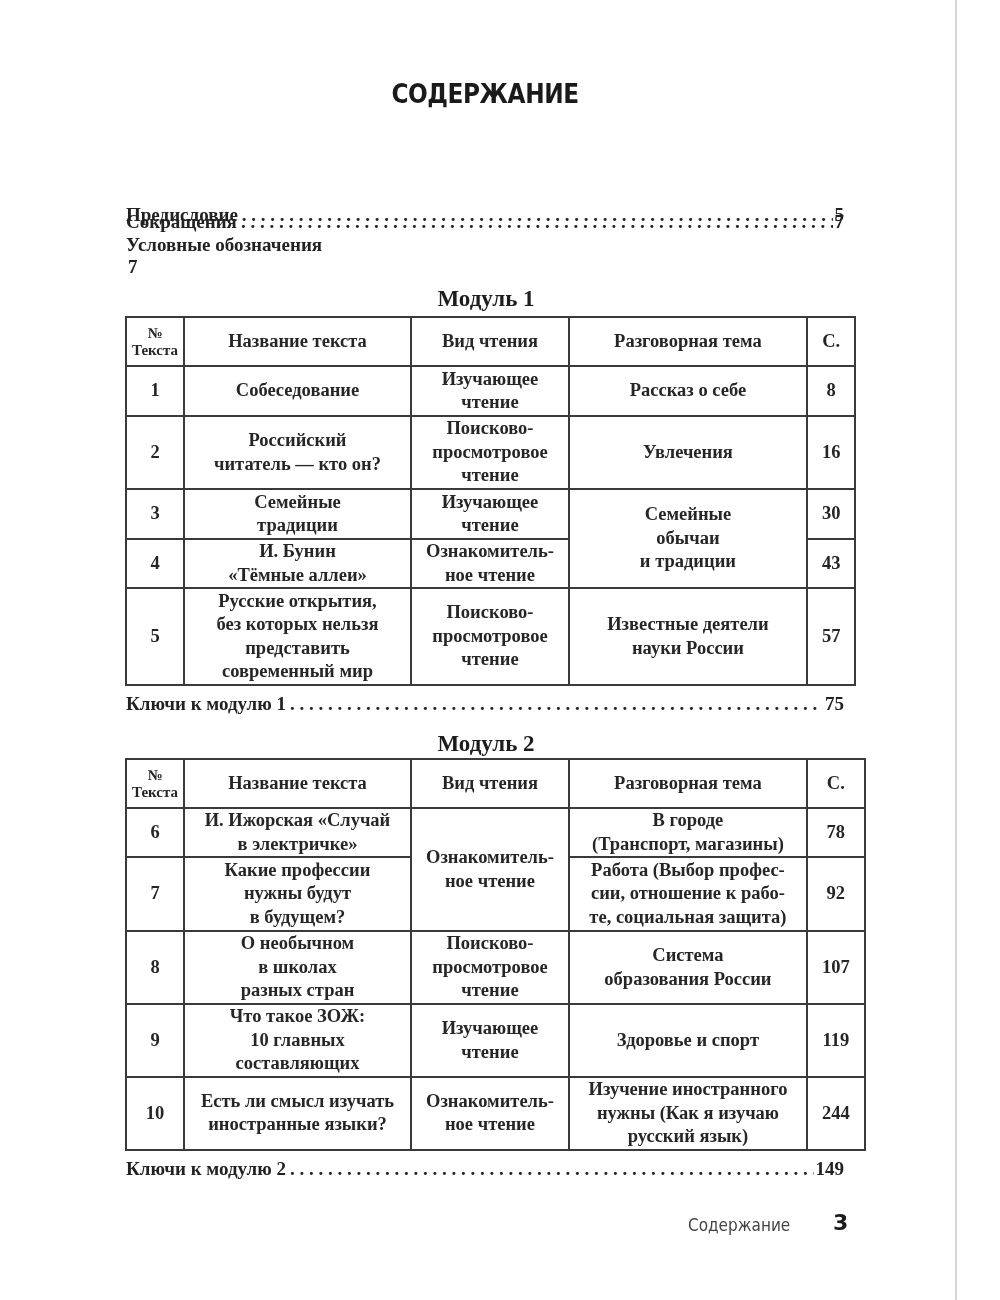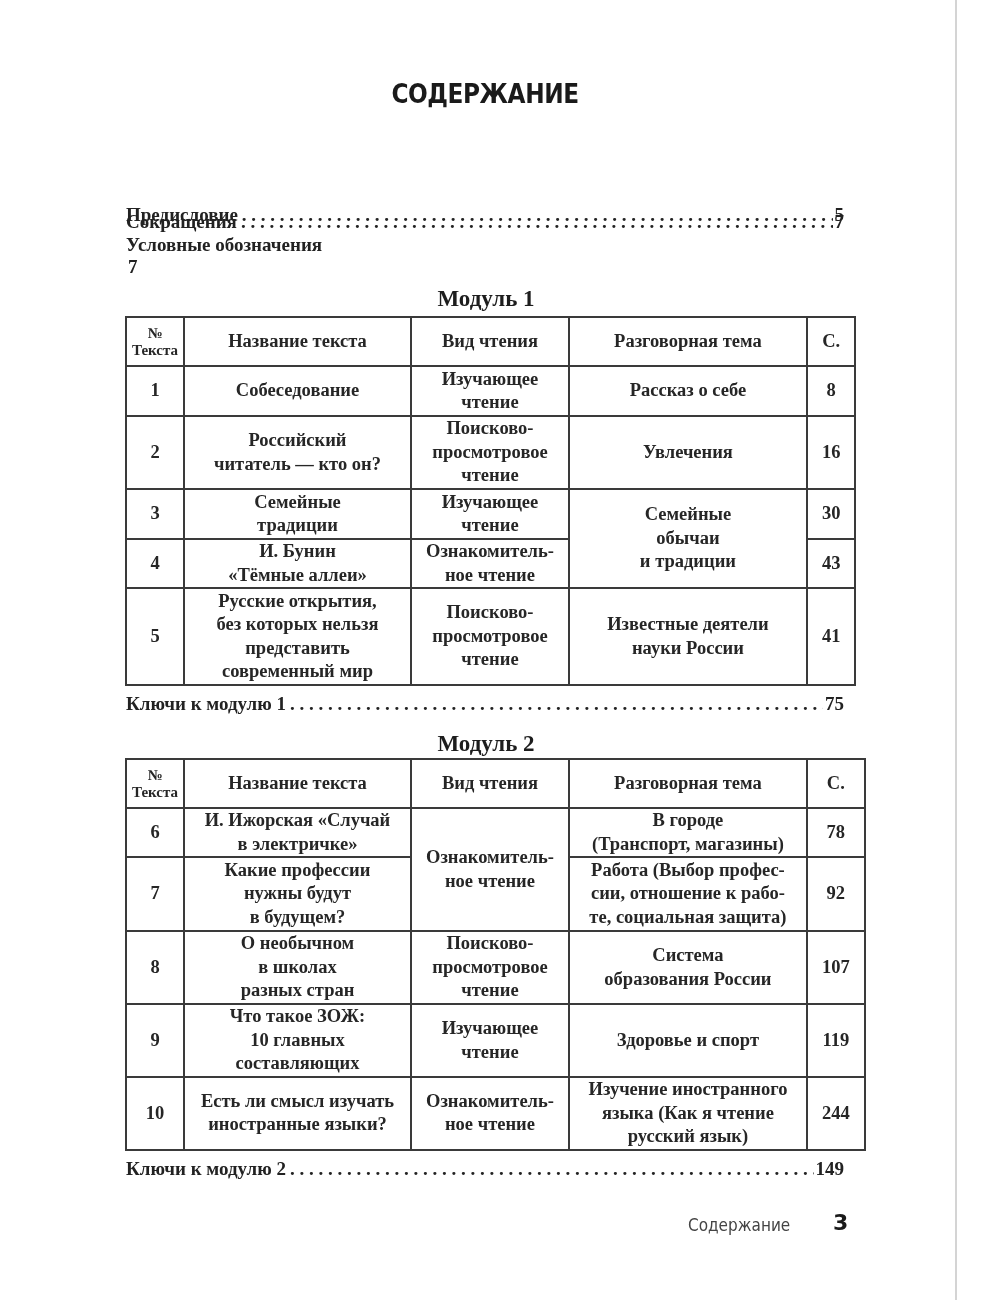--- a/index.html
+++ b/index.html
@@ -132,21 +132,21 @@
     <td>5</td>
     <td class="ml">Русские открытия,
 без которых нельзя
 представить
 современный мир</td>
     <td class="ml">Поисково-
 просмотровое
 чтение</td>
     <td class="ml">Известные деятели
 науки России</td>
-    <td>41</td>
+    <td>57</td>
   </tr>
 </tbody>
   </table>
 
 <div class="toc-line" style="top:693px;">
   <span class="lbl">Ключи к модулю 1</span>
   <span class="dots"></span>
   <span class="pg">75</span>
 </div>
 
@@ -213,21 +213,21 @@
     <td class="ml">Здоровье и спорт</td>
     <td>119</td>
   </tr>
   <tr style="height:72px;">
     <td>10</td>
     <td class="ml">Есть ли смысл изучать
 иностранные языки?</td>
     <td class="ml">Ознакомитель-
 ное чтение</td>
     <td class="ml">Изучение иностранного
-языка (Как я чтение
+нужны (Как я изучаю
 русский язык)</td>
     <td>244</td>
   </tr>
 </tbody>
   </table>
 
 <div class="toc-line" style="top:1158px;">
   <span class="lbl">Ключи к модулю 2</span>
   <span class="dots"></span>
   <span class="pg">149</span>

